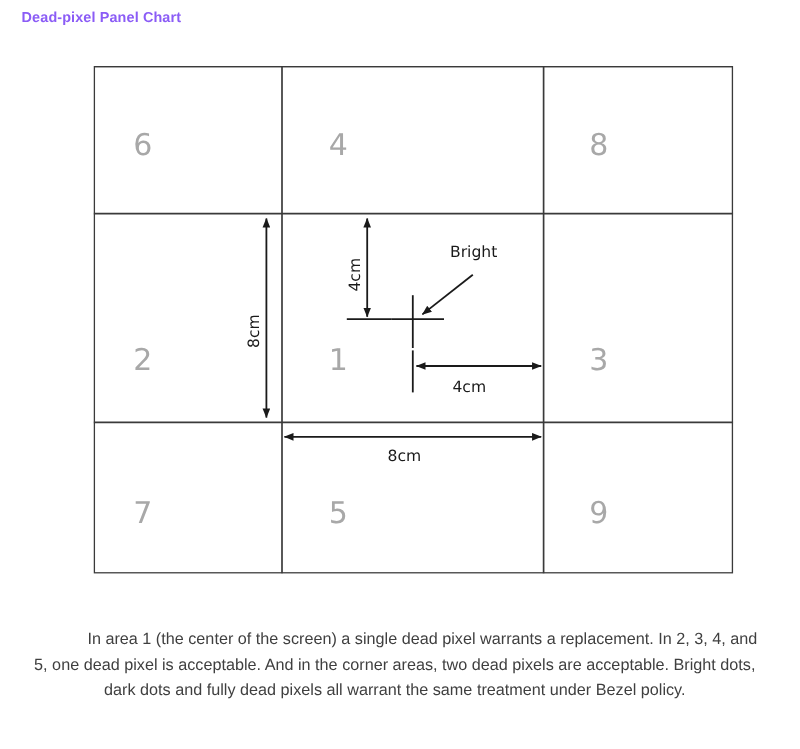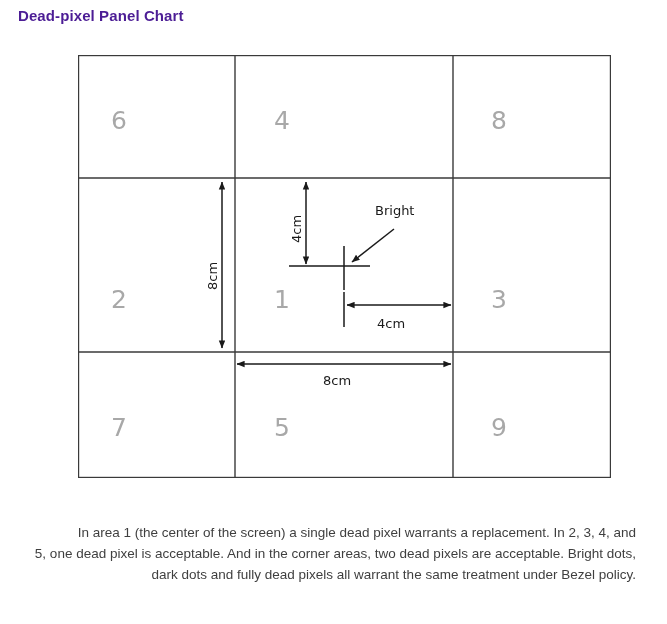--- a/index.html
+++ b/index.html
@@ -12,23 +12,23 @@
     height: 624px;
     position: relative;
     font-family: "Liberation Sans", sans-serif;
     overflow: hidden;
   }
 
   #page-title {
     position: absolute;
     left: 18px;
     top: 7px;
-    font-size: 15px;
+    font-size: 12px;
     font-weight: bold;
-    color: #4c1d95;
+    color: #8b5cf6;
     letter-spacing: 0.1px;
     white-space: nowrap;
   }
 
   
   #panel-chart {
     position: absolute;
     left: 78px;
     top: 55px;
     width: 533px;
@@ -64,21 +64,21 @@
 
   #body-paragraph {
     position: absolute;
     left: 22px;
     top: 508px;
     width: 614px;
     font-size: 13.5px;
     line-height: 21px;
     color: #3f3f3f;
     text-indent: 46px;
-    text-align: right;
+    text-align: center;
   }
 </style>
 </head>
 <body>
 
 <div id="page-title">Dead-pixel Panel Chart</div>
 
 <div id="panel-chart">
 
   <svg id="grid-svg" width="533" height="423" viewBox="0 0 533 423">

